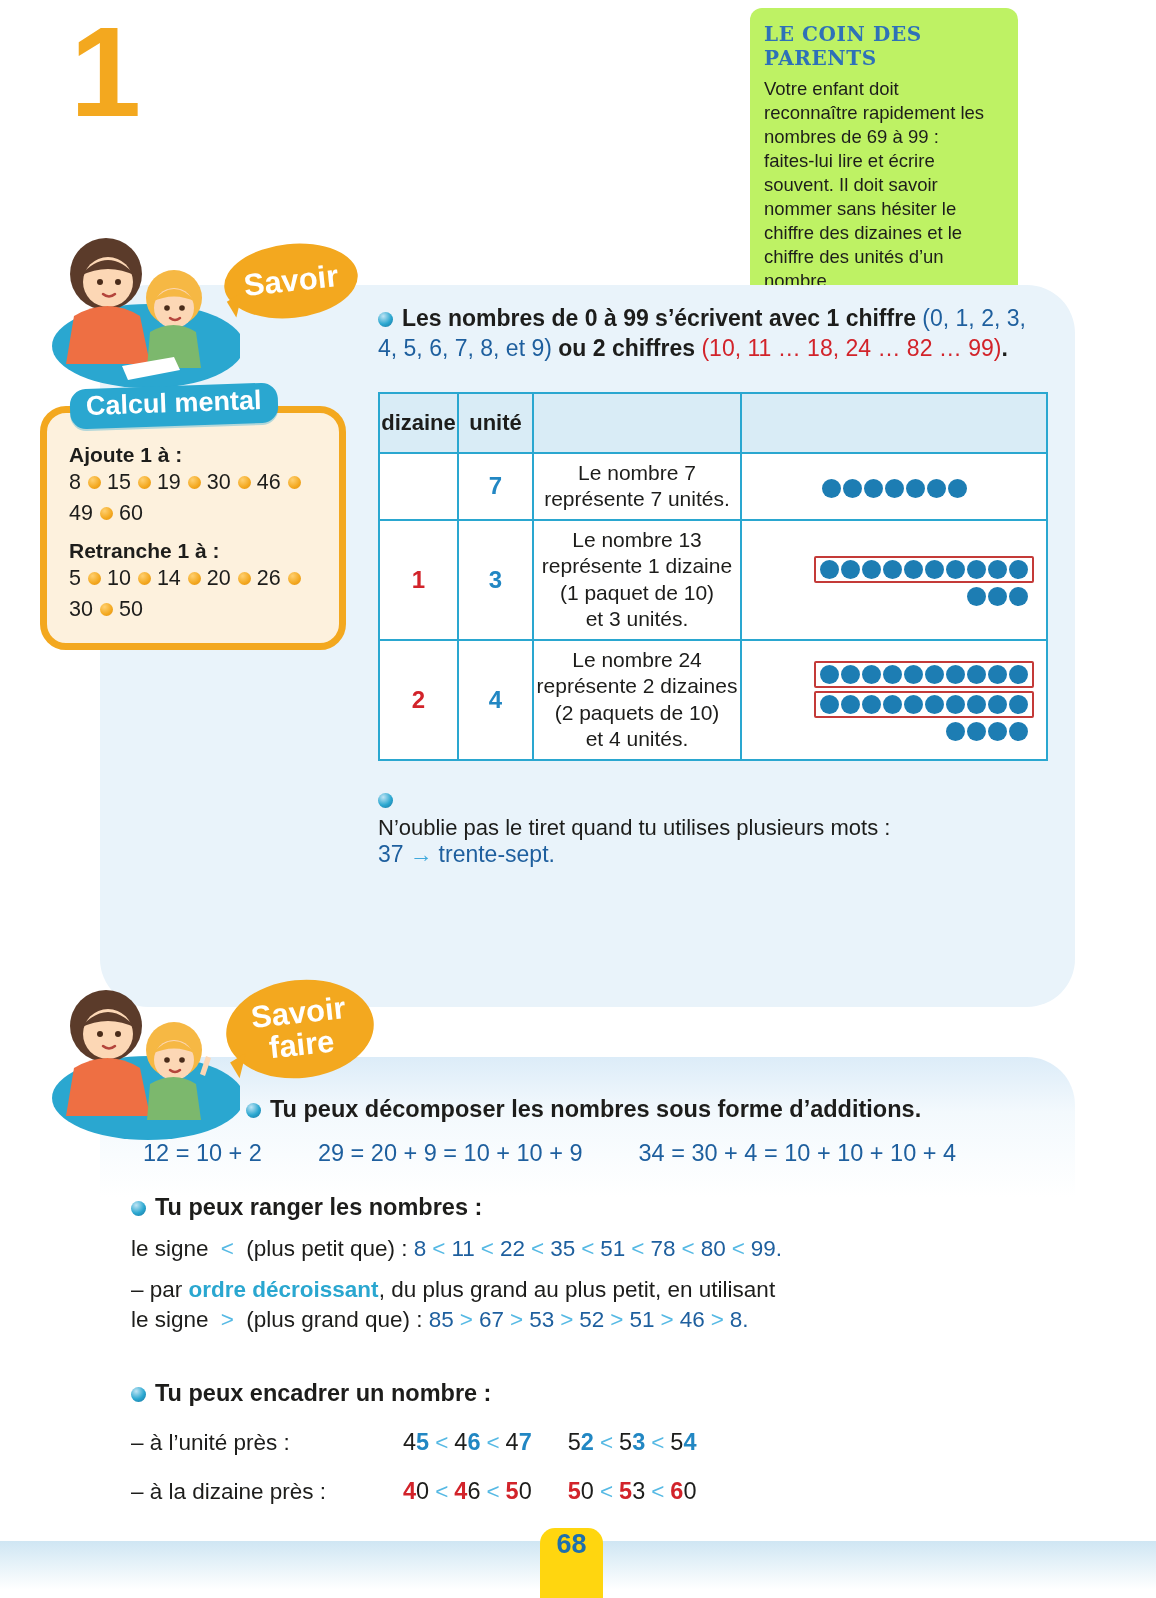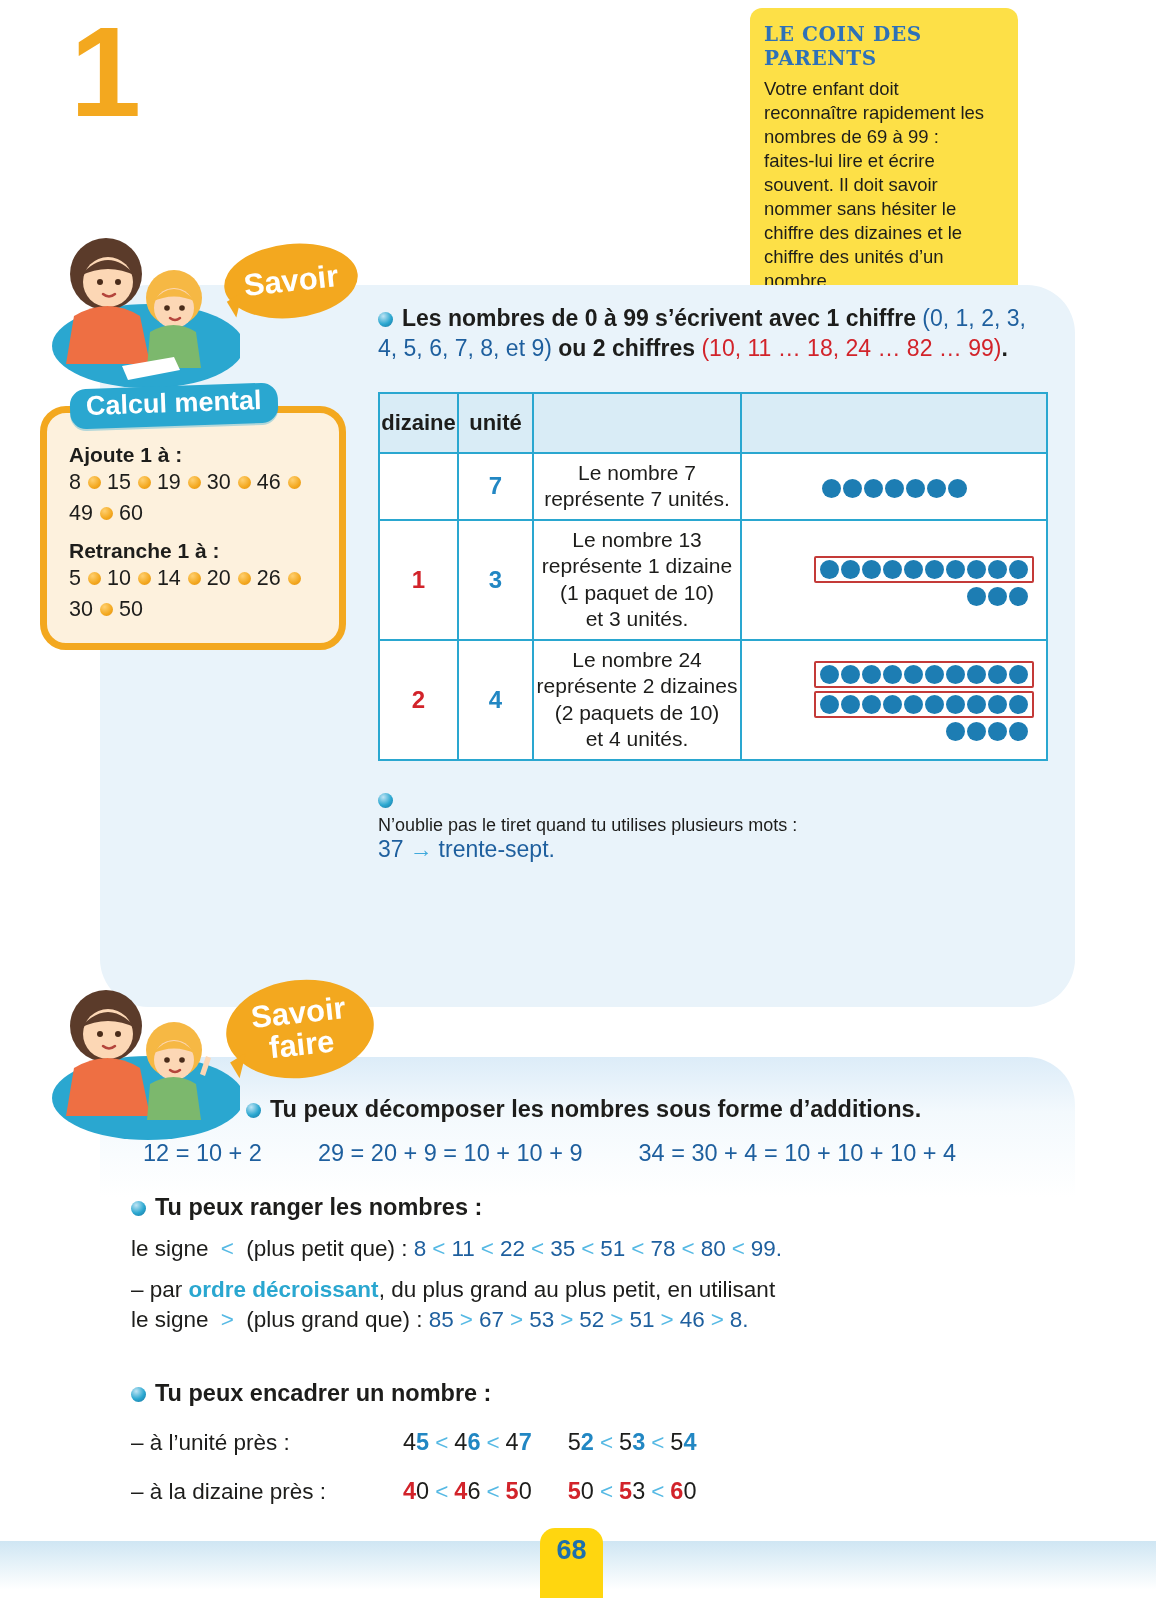--- a/index.html
+++ b/index.html
@@ -11,21 +11,21 @@
                   background:#2aa7d0;border-radius:0 0 26px 26px;}
   .unit-number{position:absolute;left:70px;top:8px;font-size:128px;line-height:1;
                font-weight:bold;color:#f3a81f;}
   .swoosh{position:absolute;left:36px;top:148px;}
   .chapter-category{position:absolute;left:172px;top:27px;font-size:20px;font-weight:bold;
                     color:#ffd60f;letter-spacing:.3px;}
   .chapter-title{position:absolute;left:170px;top:84px;font-size:46px;font-weight:bold;color:#ffffff;}
 
   
   .parents-box{position:absolute;left:750px;top:8px;width:268px;}
-  .parents-top{background:#fde047;border-radius:12px 12px 0 0;padding:14px 26px 10px 14px;}
+  .parents-top{background:#bef264;border-radius:12px 12px 0 0;padding:14px 26px 10px 14px;}
   .parents-title{font-family:"DejaVu Serif","Liberation Serif",serif;font-size:20px;font-weight:bold;
                  color:#2e71b8;letter-spacing:.6px;margin-bottom:7px;}
   .parents-body{font-size:18.5px;line-height:1.3;color:#1d1d1b;}
   .parents-footer{background:#2e71b8;border-radius:0 0 12px 12px;padding:6px 10px 9px 12px;
                   font-size:19.5px;font-weight:bold;color:#ffffff;white-space:nowrap;}
   .parents-footer .arrow{color:#ffd60f;padding:0 4px;}
   .parents-footer .corriges{font-family:"DejaVu Serif","Liberation Serif",serif;color:#ffd60f;
                             font-size:21px;letter-spacing:.5px;}
 
   
@@ -79,21 +79,21 @@
   .unit-dot{display:inline-block;width:19px;height:19px;border-radius:50%;background:#1d7db3;margin:0 1px;}
   .ten-box{border:2px solid #c43a38;border-radius:2px;padding:2px 3px;width:fit-content;
            margin:3px 6px 3px auto;line-height:0;background:#ffffff;}
   .unit-row{line-height:0;margin-top:4px;}
   .unit-row.align-right{text-align:right;padding-right:11px;}
   .unit-row.align-center{text-align:center;}
 
   
   .mots-block{position:absolute;left:378px;top:784px;width:660px;}
   .mots-main{font-size:23px;line-height:1.33;font-weight:bold;}
-  .mots-note{font-size:18px;margin-top:7px;}
+  .mots-note{font-size:22px;margin-top:7px;}
   .mots-example{font-size:23px;color:#1e5f9e;margin-top:9px;}
   .mots-example .arrow{color:#3fa9dc;font-weight:bold;padding:0 6px;}
 
   
   .sf-heading{font-size:23.5px;font-weight:bold;}
   .decompose-heading{position:absolute;left:246px;top:1096px;}
   .equations{position:absolute;left:143px;top:1140px;display:flex;gap:56px;
              font-size:23.5px;color:#1e5f9e;white-space:nowrap;}
   .ranger{position:absolute;left:131px;top:1192px;width:910px;font-size:22.5px;line-height:1.36;}
   .ranger .sf-heading{margin-bottom:10px;}
@@ -108,21 +108,21 @@
   .enc-triples{display:inline-flex;gap:36px;}
   .enc-num{font-size:23.5px;}
   .digit-units{color:#2287c3;font-weight:bold;}
   .digit-tens{color:#d2232a;font-weight:bold;}
 
   
   .page-bottom-band{position:absolute;left:0;top:1541px;width:1156px;height:57px;
                     background:linear-gradient(180deg,#cfe6f3,#ffffff 85%);}
   .page-tab{position:absolute;left:540px;top:1528px;width:63px;height:70px;background:#ffd60f;
             border-radius:15px 15px 0 0;text-align:center;font-size:27px;font-weight:bold;
-            color:#1d6fad;padding-top:7px;box-sizing:border-box;}
+            color:#1d6fad;padding-top:1px;box-sizing:border-box;}
 </style>
 </head>
 <body>
 
 <div class="page">
 
   <div class="unit-number">1</div>
   <svg class="swoosh" width="205" height="60" viewBox="0 0 205 60">
     <path d="M12,10 Q102,62 193,10" stroke="#ffffff" stroke-width="21" fill="none" stroke-linecap="round"></path>
   </svg>

